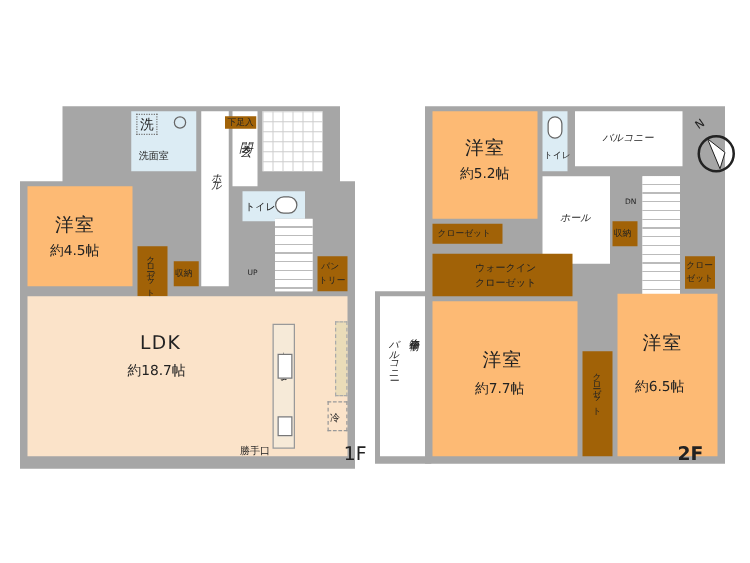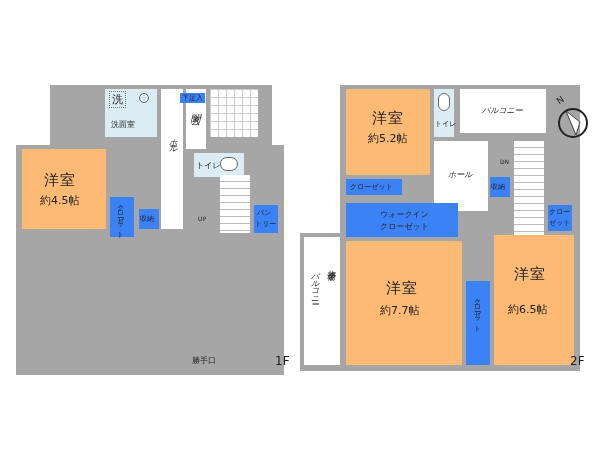--- a/index.html
+++ b/index.html
@@ -8,27 +8,27 @@
   .abs { position: absolute; box-sizing: border-box; }
   .wall { background: #a6a6a6; }
   .room { position: absolute; box-sizing: border-box; }
   .lbl { position: absolute; color: #222; white-space: nowrap; text-align: center; }
   .big { font-size: 15px; letter-spacing: 1px; }
   .med { font-size: 11px; }
   .sm { font-size: 8px; }
   .vt { writing-mode: vertical-rl; text-orientation: upright; font-size: 8px; letter-spacing: -1px; }
   .cream { background: #fdba74; }
   .ldk { background: #fbe3c9; }
-  .storage { background: #3b82f6; }
+  .storage { background: #a16207; }
   .wet { background: #dcecf4; }
   .white { background: #ffffff; font-style: italic; }
   .tile { background-color: #fff;
           background-image: linear-gradient(#ccc 1px, transparent 1px), linear-gradient(90deg, #ccc 1px, transparent 1px);
           background-size: 8px 8px; }
-  .floorlabel { position: absolute; font-size: 12px; color: #222; }
+  .floorlabel { position: absolute; font-size: 15px; color: #222; }
 </style>
 </head>
 <body>
 
 <div class="abs" style="left:14px;top:85px;width:270px;height:285px;">
 
   <div class="abs wall" style="left:2px;top:60px;width:268px;height:230px;"></div>
   <div class="abs wall" style="left:36px;top:0px;width:222px;height:70px;"></div>
 
 
@@ -68,20 +68,32 @@
   </div>
 
   <div class="room white" style="left:206px;top:90px;width:30px;height:58px;background-image:repeating-linear-gradient(#fff 0 6px,#bbb 6px 7px);"></div>
   <div class="lbl" style="left:184px;top:130px;font-size:6px;">UP</div>
 
   <div class="room storage" style="left:240px;top:120px;width:24px;height:28px;">
     <div class="lbl sm" style="left:3px;top:3px;font-size:7px;">パン</div>
     <div class="lbl sm" style="left:1px;top:14px;font-size:7px;">トリー</div>
   </div>
 
+  <div class="room ldk" style="left:8px;top:152px;width:256px;height:128px;">
+    <div class="lbl big" style="left:90px;top:28px;">LDK</div>
+    <div class="lbl med" style="left:80px;top:52px;">約18.7帖</div>
+
+    <div class="abs" style="left:196px;top:22px;width:18px;height:100px;border:1px solid #999;background:#f6ead8;"></div>
+    <div class="lbl vt" style="left:199px;top:40px;font-size:6px;">カウンター</div>
+    <div class="abs" style="left:200px;top:46px;width:12px;height:20px;border:1px solid #777;background:#fff;"></div>
+    <div class="abs" style="left:200px;top:96px;width:12px;height:16px;border:1px solid #777;background:#fff;"></div>
+    <div class="abs" style="left:246px;top:20px;width:10px;height:60px;border:1px dashed #aaa;background:#eadcb8;"></div>
+    <div class="abs" style="left:240px;top:84px;width:16px;height:24px;border:1px dashed #999;"></div>
+    <div class="lbl sm" style="left:242px;top:92px;">冷</div>
+  </div>
 
   <div class="lbl sm" style="left:178px;top:270px;">勝手口</div>
 </div>
 <div class="floorlabel" style="left:275px;top:354px;">1F</div>
 
 <div class="abs" style="left:300px;top:85px;width:290px;height:285px;">
   <div class="abs wall" style="left:40px;top:0px;width:240px;height:286px;"></div>
   <div class="abs wall" style="left:0px;top:148px;width:45px;height:138px;"></div>
 
   <div class="room cream" style="left:46px;top:4px;width:84px;height:86px;">
@@ -134,21 +146,21 @@
 
   <div class="room storage" style="left:166px;top:196px;width:24px;height:84px;">
     <div class="lbl vt" style="left:6px;top:12px;font-size:7px;">クローゼット</div>
   </div>
 
   <div class="room cream" style="left:194px;top:150px;width:80px;height:130px;">
     <div class="lbl big" style="left:20px;top:30px;">洋室</div>
     <div class="lbl med" style="left:14px;top:67px;">約6.5帖</div>
   </div>
 </div>
-<div class="floorlabel" style="left:570px;top:354px;">2F</div>
+<div class="floorlabel" style="left:542px;top:354px;font-weight:bold;">2F</div>
 
 <div class="abs" style="left:555px;top:95px;width:36px;height:46px;">
   <div class="lbl" style="left:2px;top:0px;font-size:9px;transform:rotate(-35deg);">N</div>
   <svg width="36" height="36" viewBox="0 0 36 36" style="position:absolute;left:0;top:10px;">
     <circle cx="18" cy="18" r="14" fill="none" stroke="#222" stroke-width="2"></circle>
     <polygon points="11,6 21,30 17,19" fill="#222"></polygon>
     <polygon points="11,6 21,30 25,17" fill="#fff" stroke="#222" stroke-width="0.8"></polygon>
   </svg>
 </div>
 

